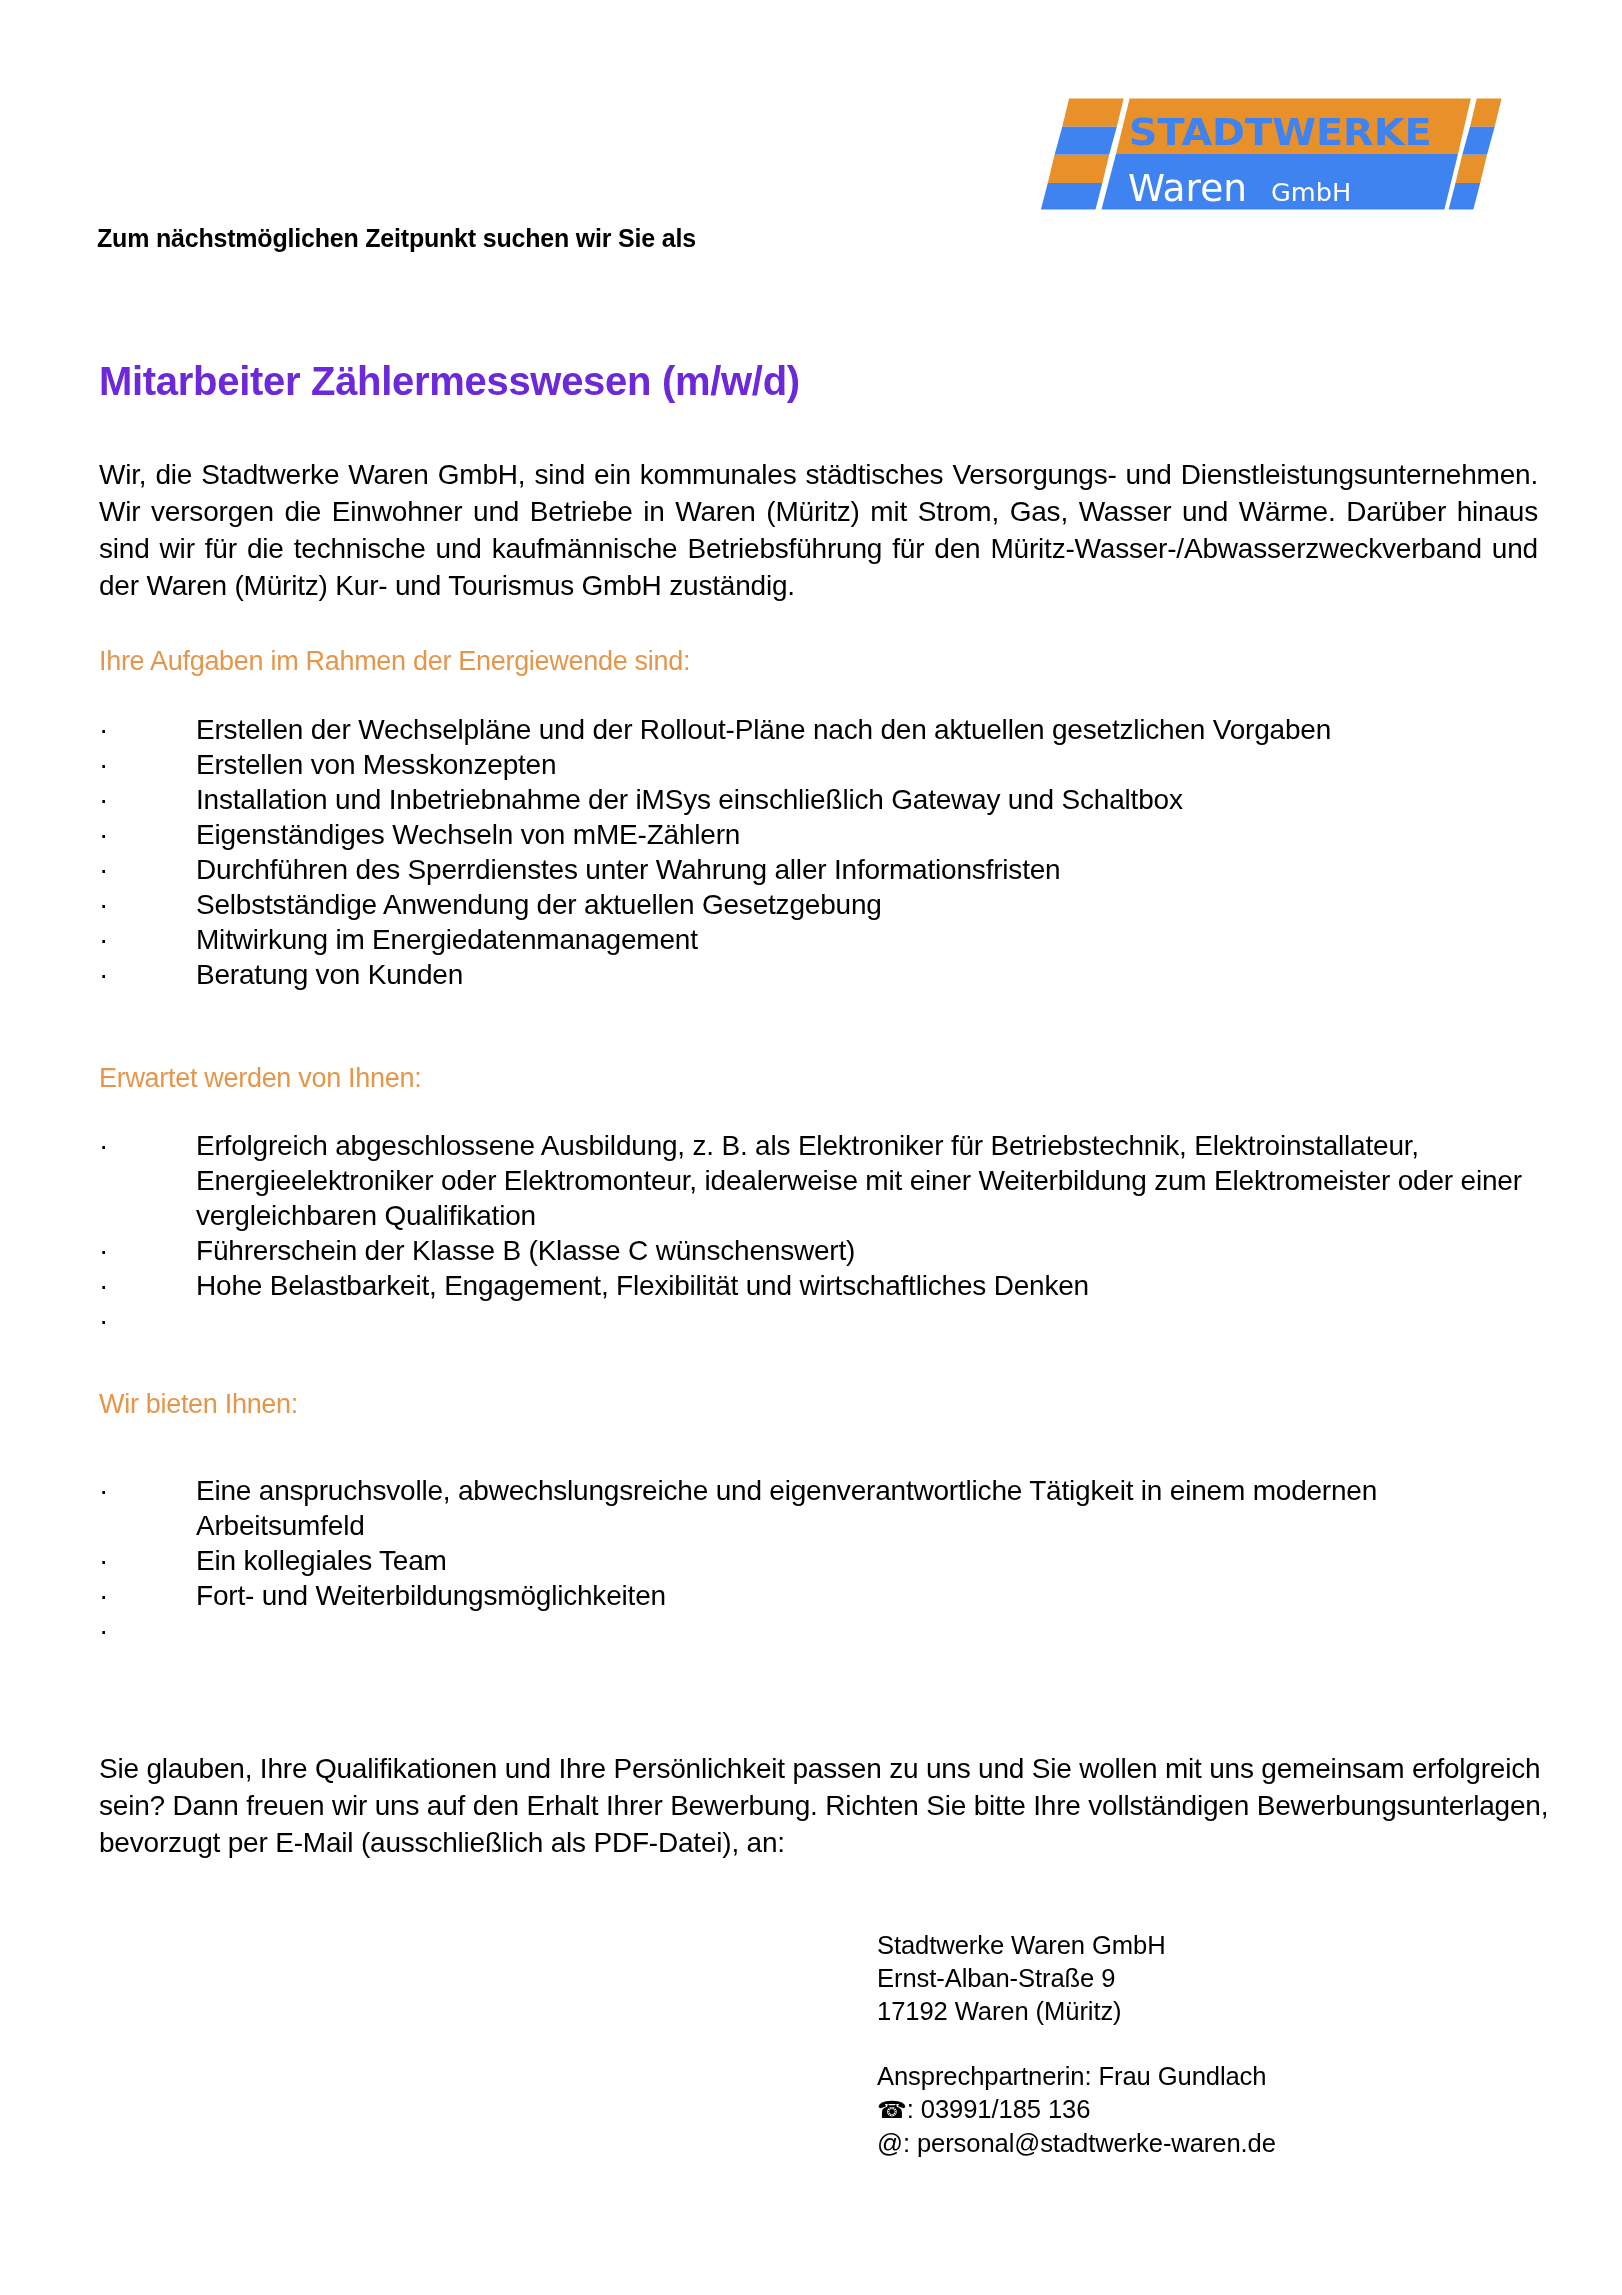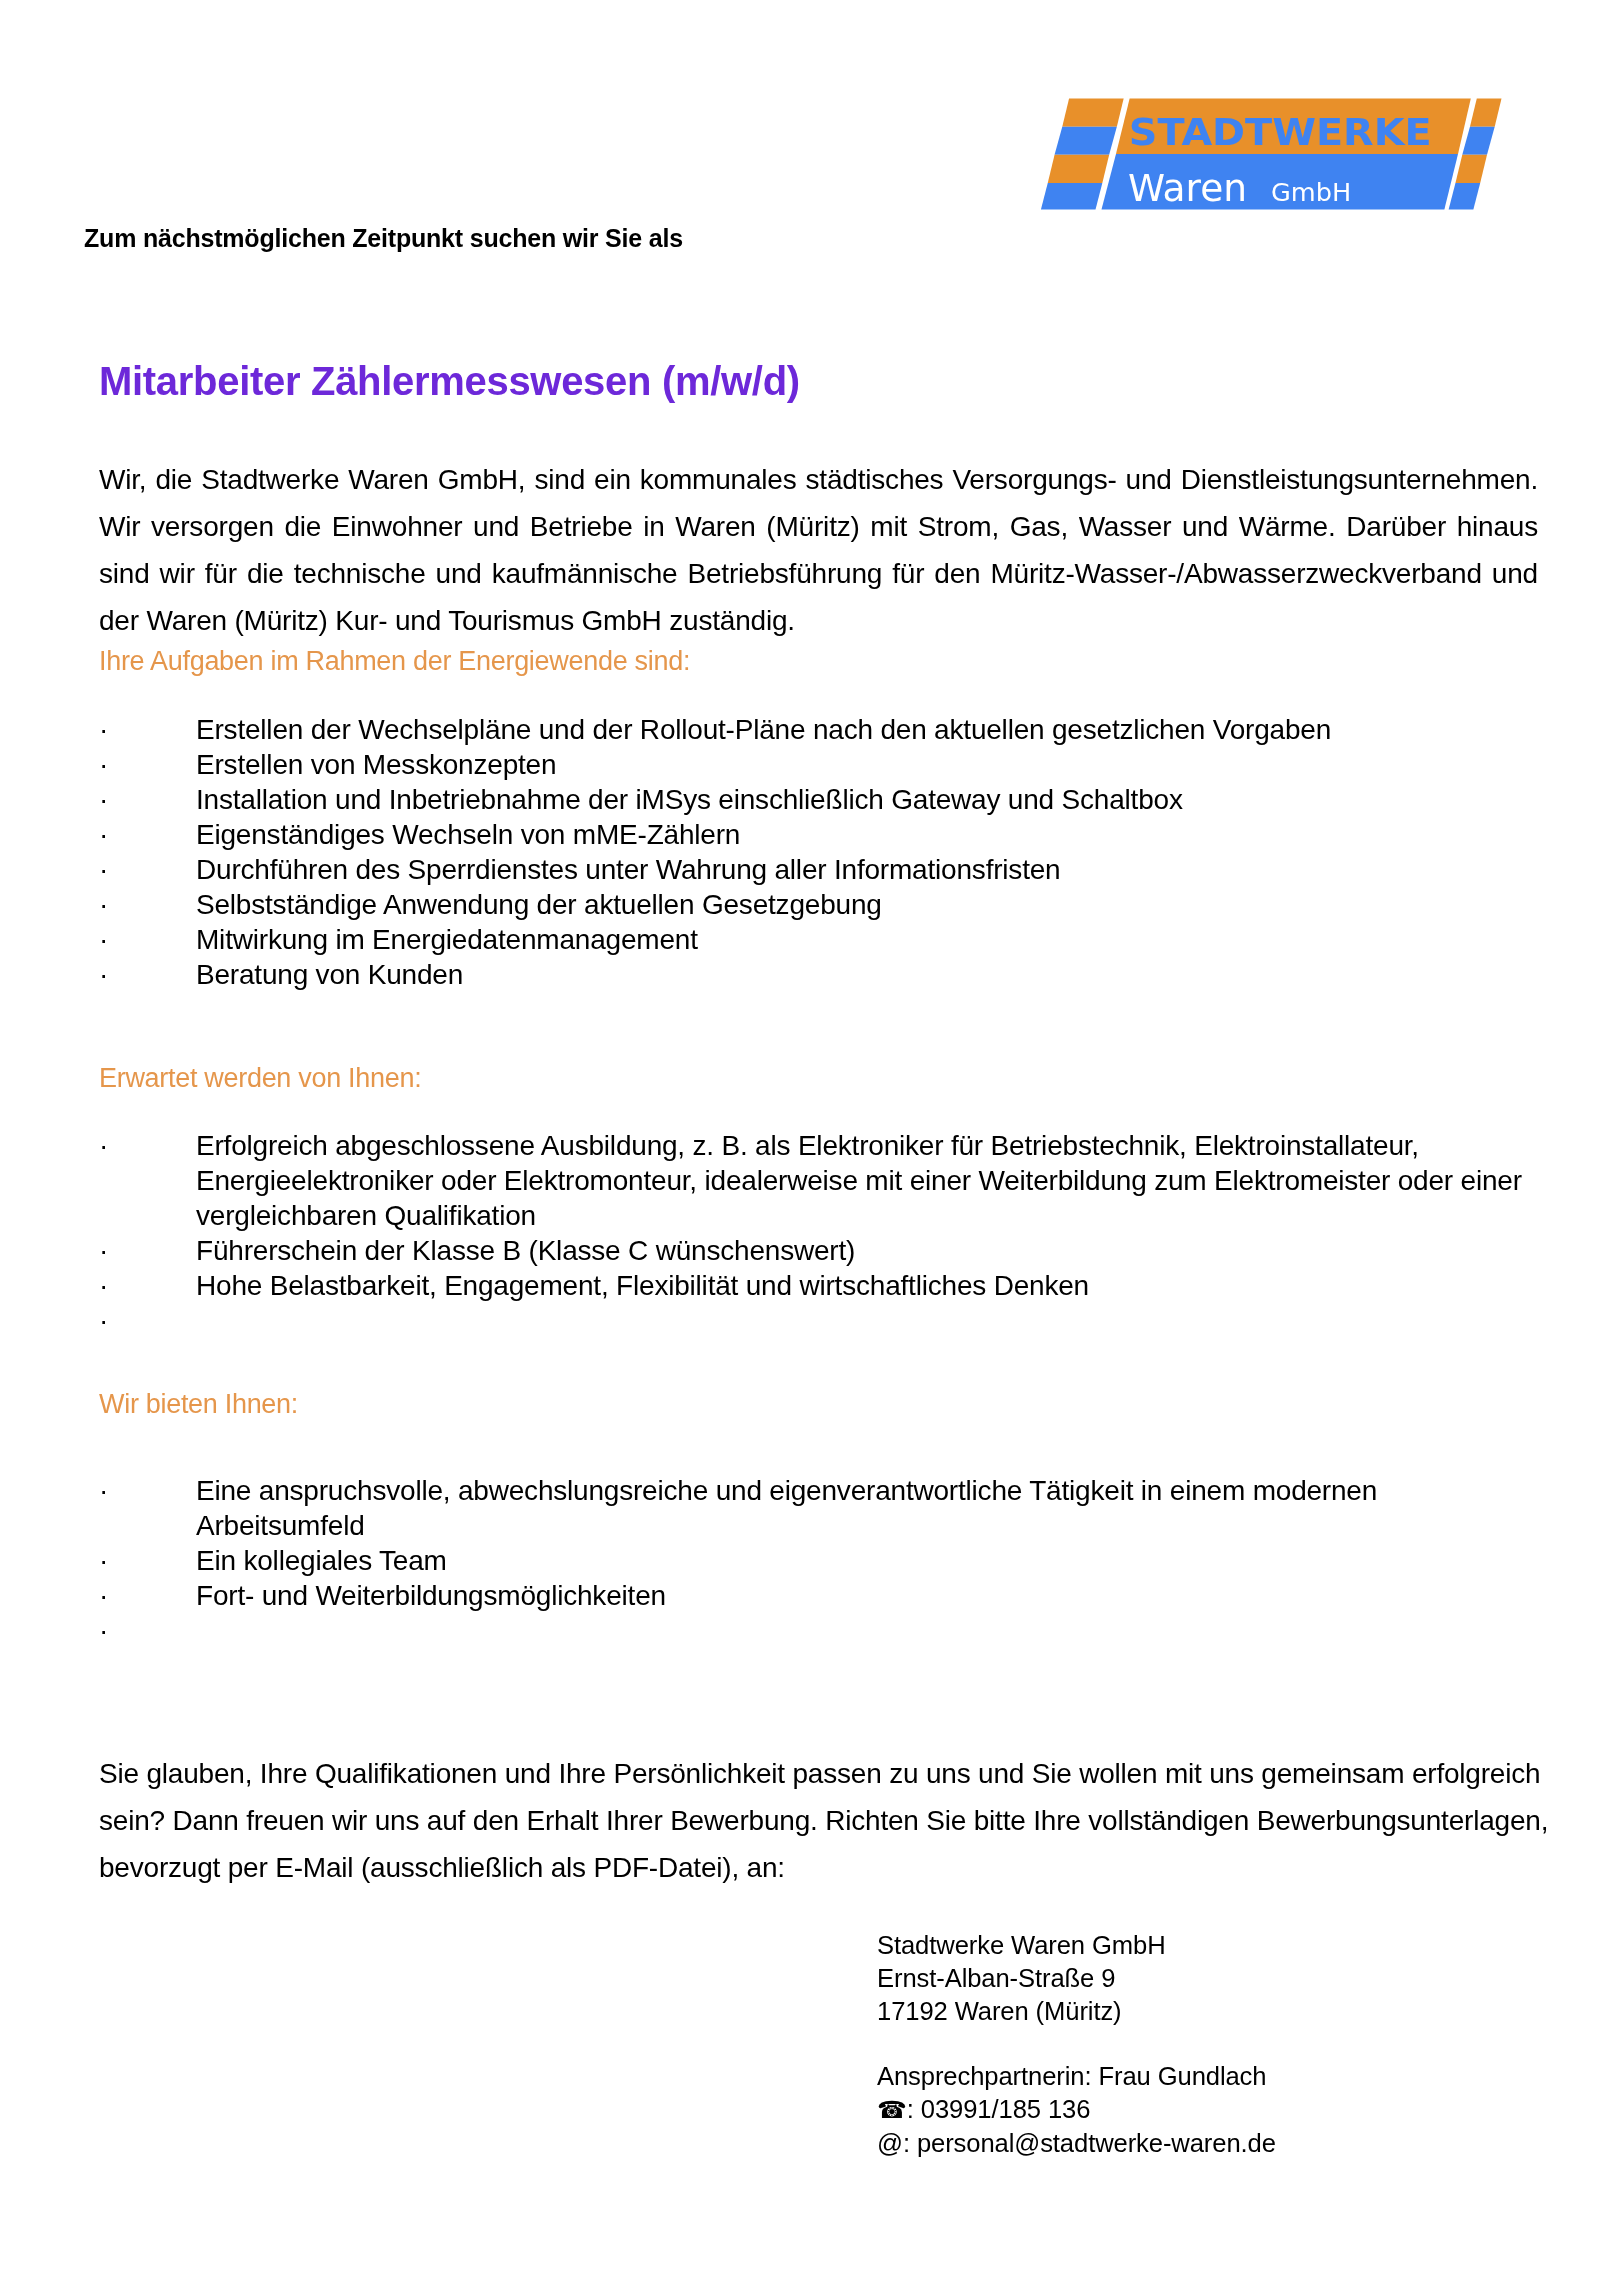--- a/index.html
+++ b/index.html
@@ -2,30 +2,30 @@
 <html style="font-size:13.7px"><head>
   <meta charset="utf-8">
   <style>
     html, body { margin: 0; padding: 0; background: #ffffff; }
     body {
       width: 1623px; height: 2295px; position: relative; overflow: hidden;
       font-family: "Liberation Sans", sans-serif; color: #000;
     }
     .logo { position: absolute; left: 1040px; top: 96px; width: 465px; height: 116px; }
     .intro-line {
-      position: absolute; left: 84px; top: 224px;
+      position: absolute; left: 97px; top: 224px;
       font-size: 25px; font-weight: bold; letter-spacing: -0.2px; text-align: right;
     }
     .job-title {
       position: absolute; left: 99px; top: 359px;
       font-size: 40px; font-weight: bold; color: #6d28d9; letter-spacing: -0.3px;
     }
     .para {
       position: absolute; left: 99px; width: 1439px;
-      font-size: 28px; line-height: 47px; letter-spacing: -0.2px;
+      font-size: 28px; line-height: 37px; letter-spacing: -0.2px;
     }
     .justified { text-align: justify; text-align-last: left; }
     .section-heading {
       position: absolute; left: 99px;
       font-size: 27px; font-weight: normal; color: #E5964B; letter-spacing: -0.3px;
     }
     ul.bullets {
       position: absolute; left: 99px; width: 1451px; margin: 0; padding: 0; list-style: none;
       font-size: 28px; line-height: 35px; letter-spacing: -0.2px;
     }

